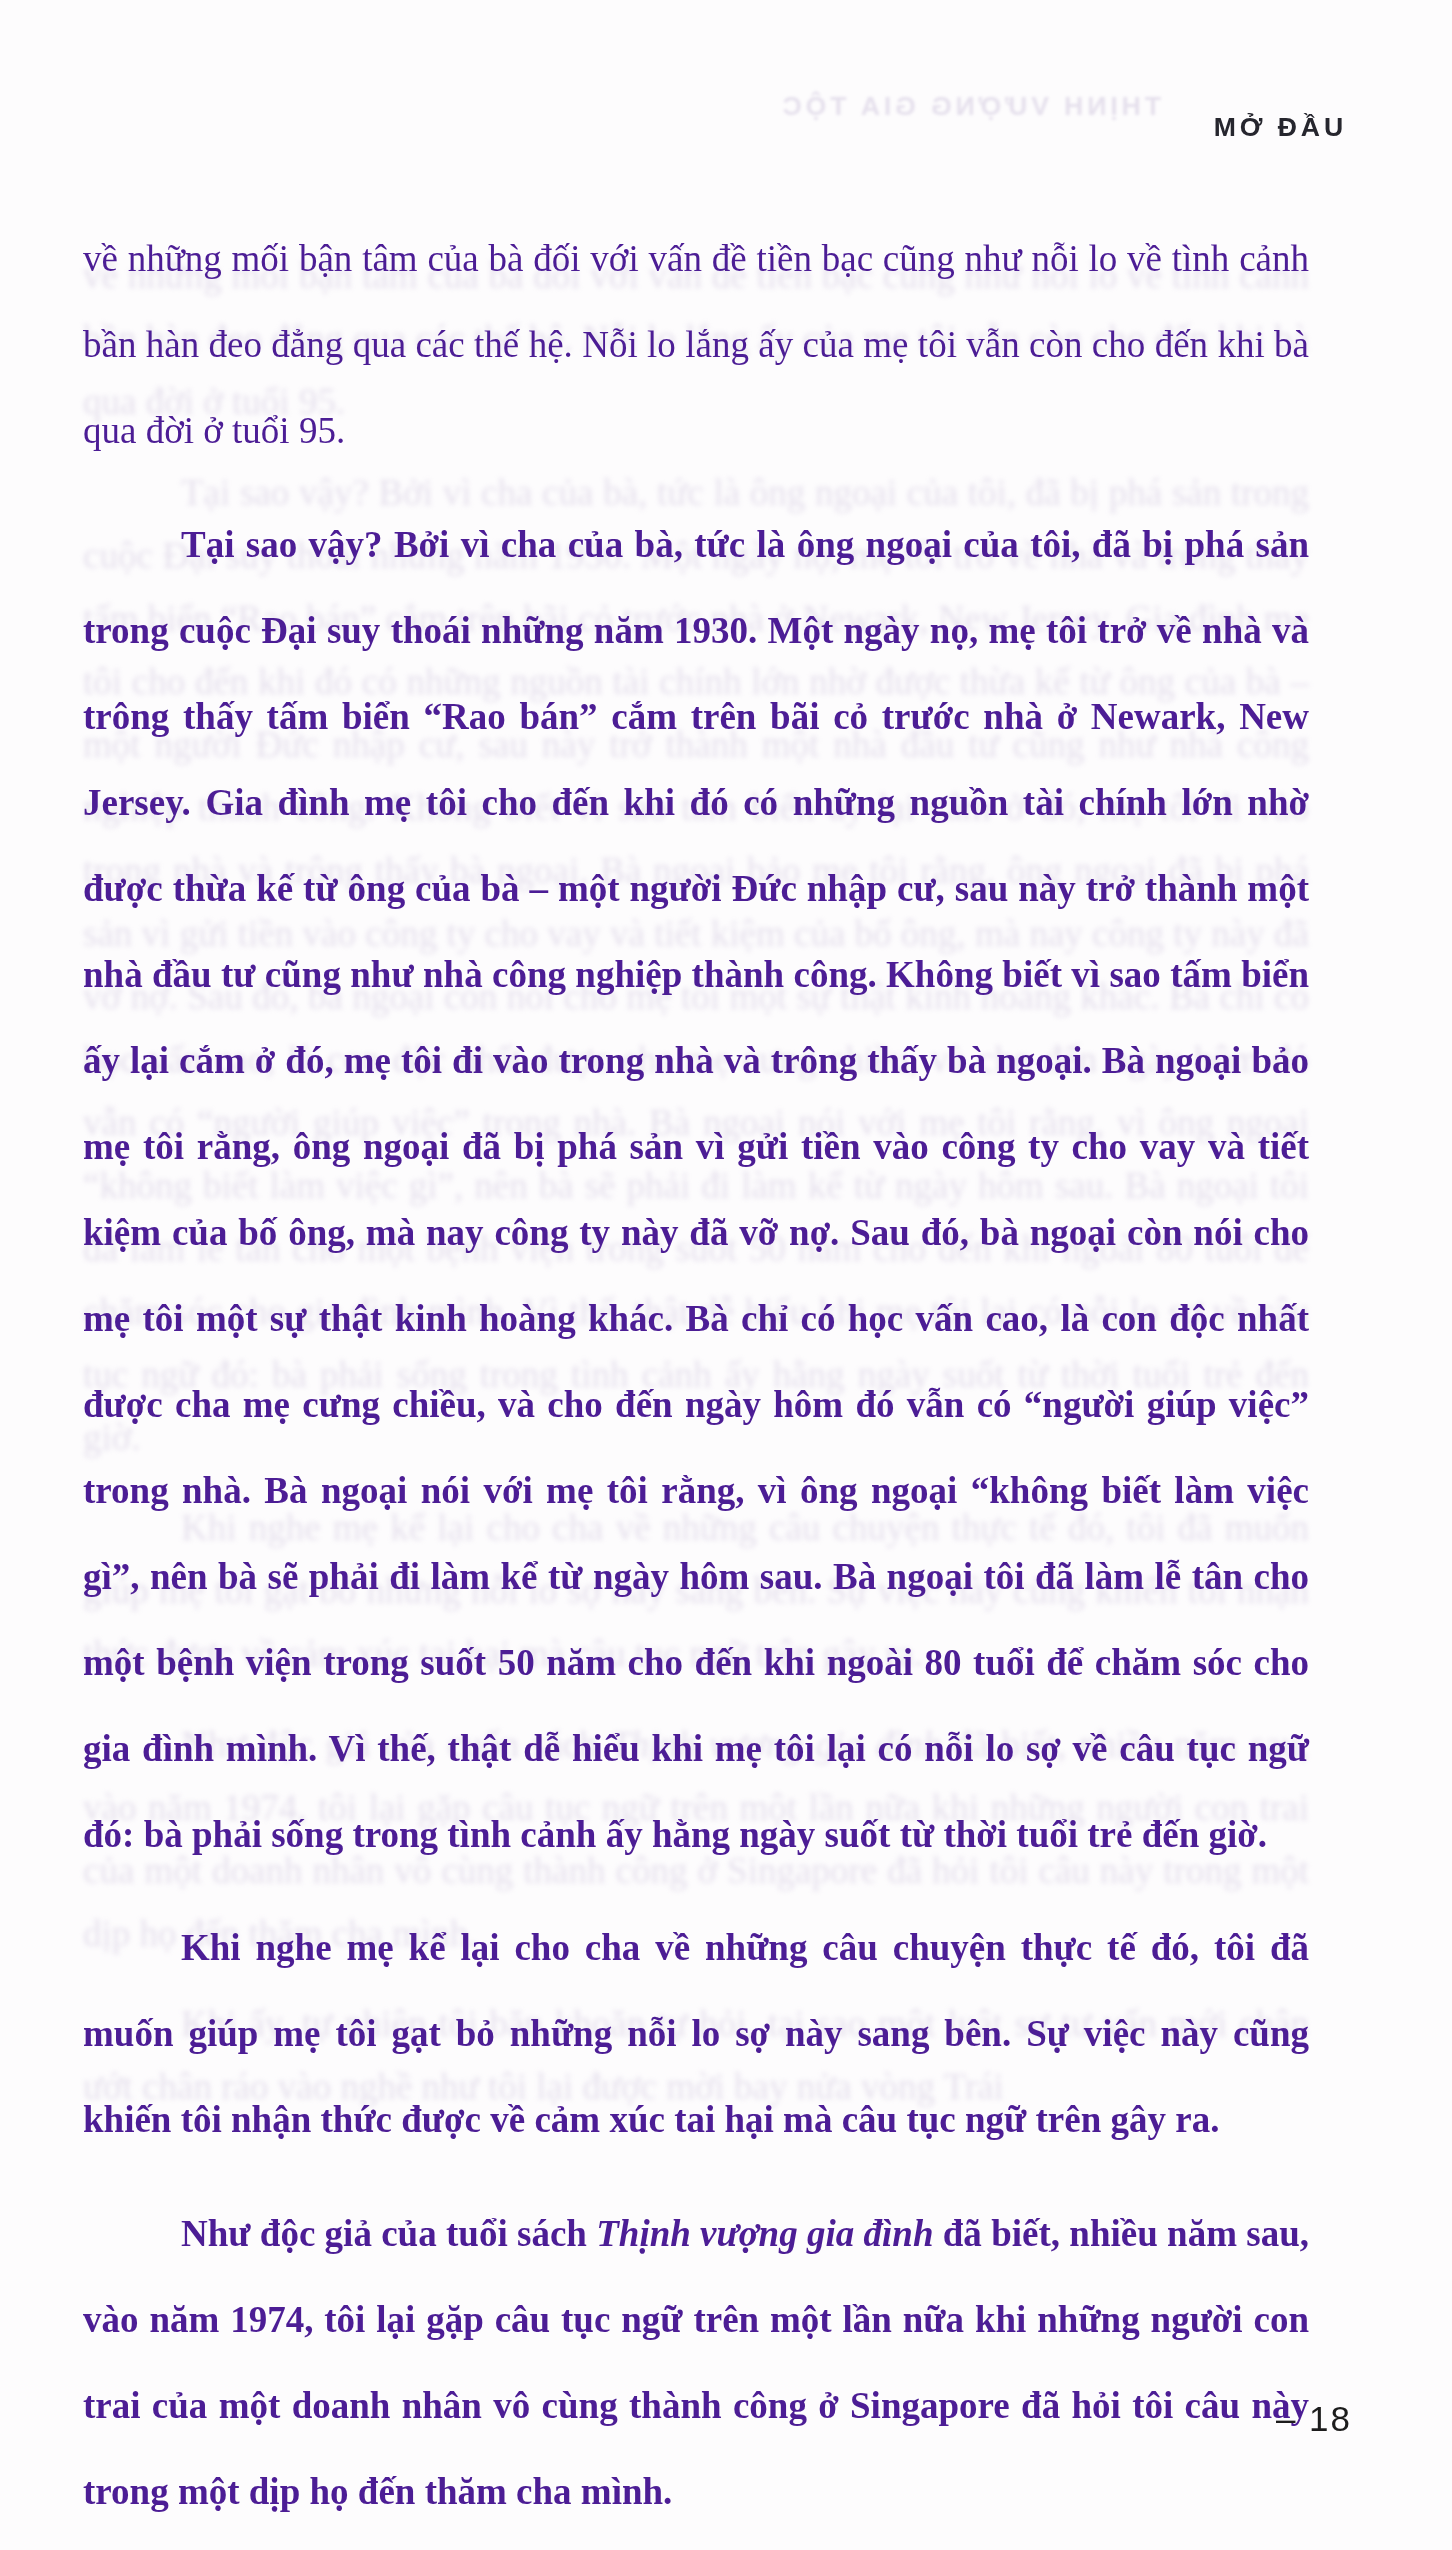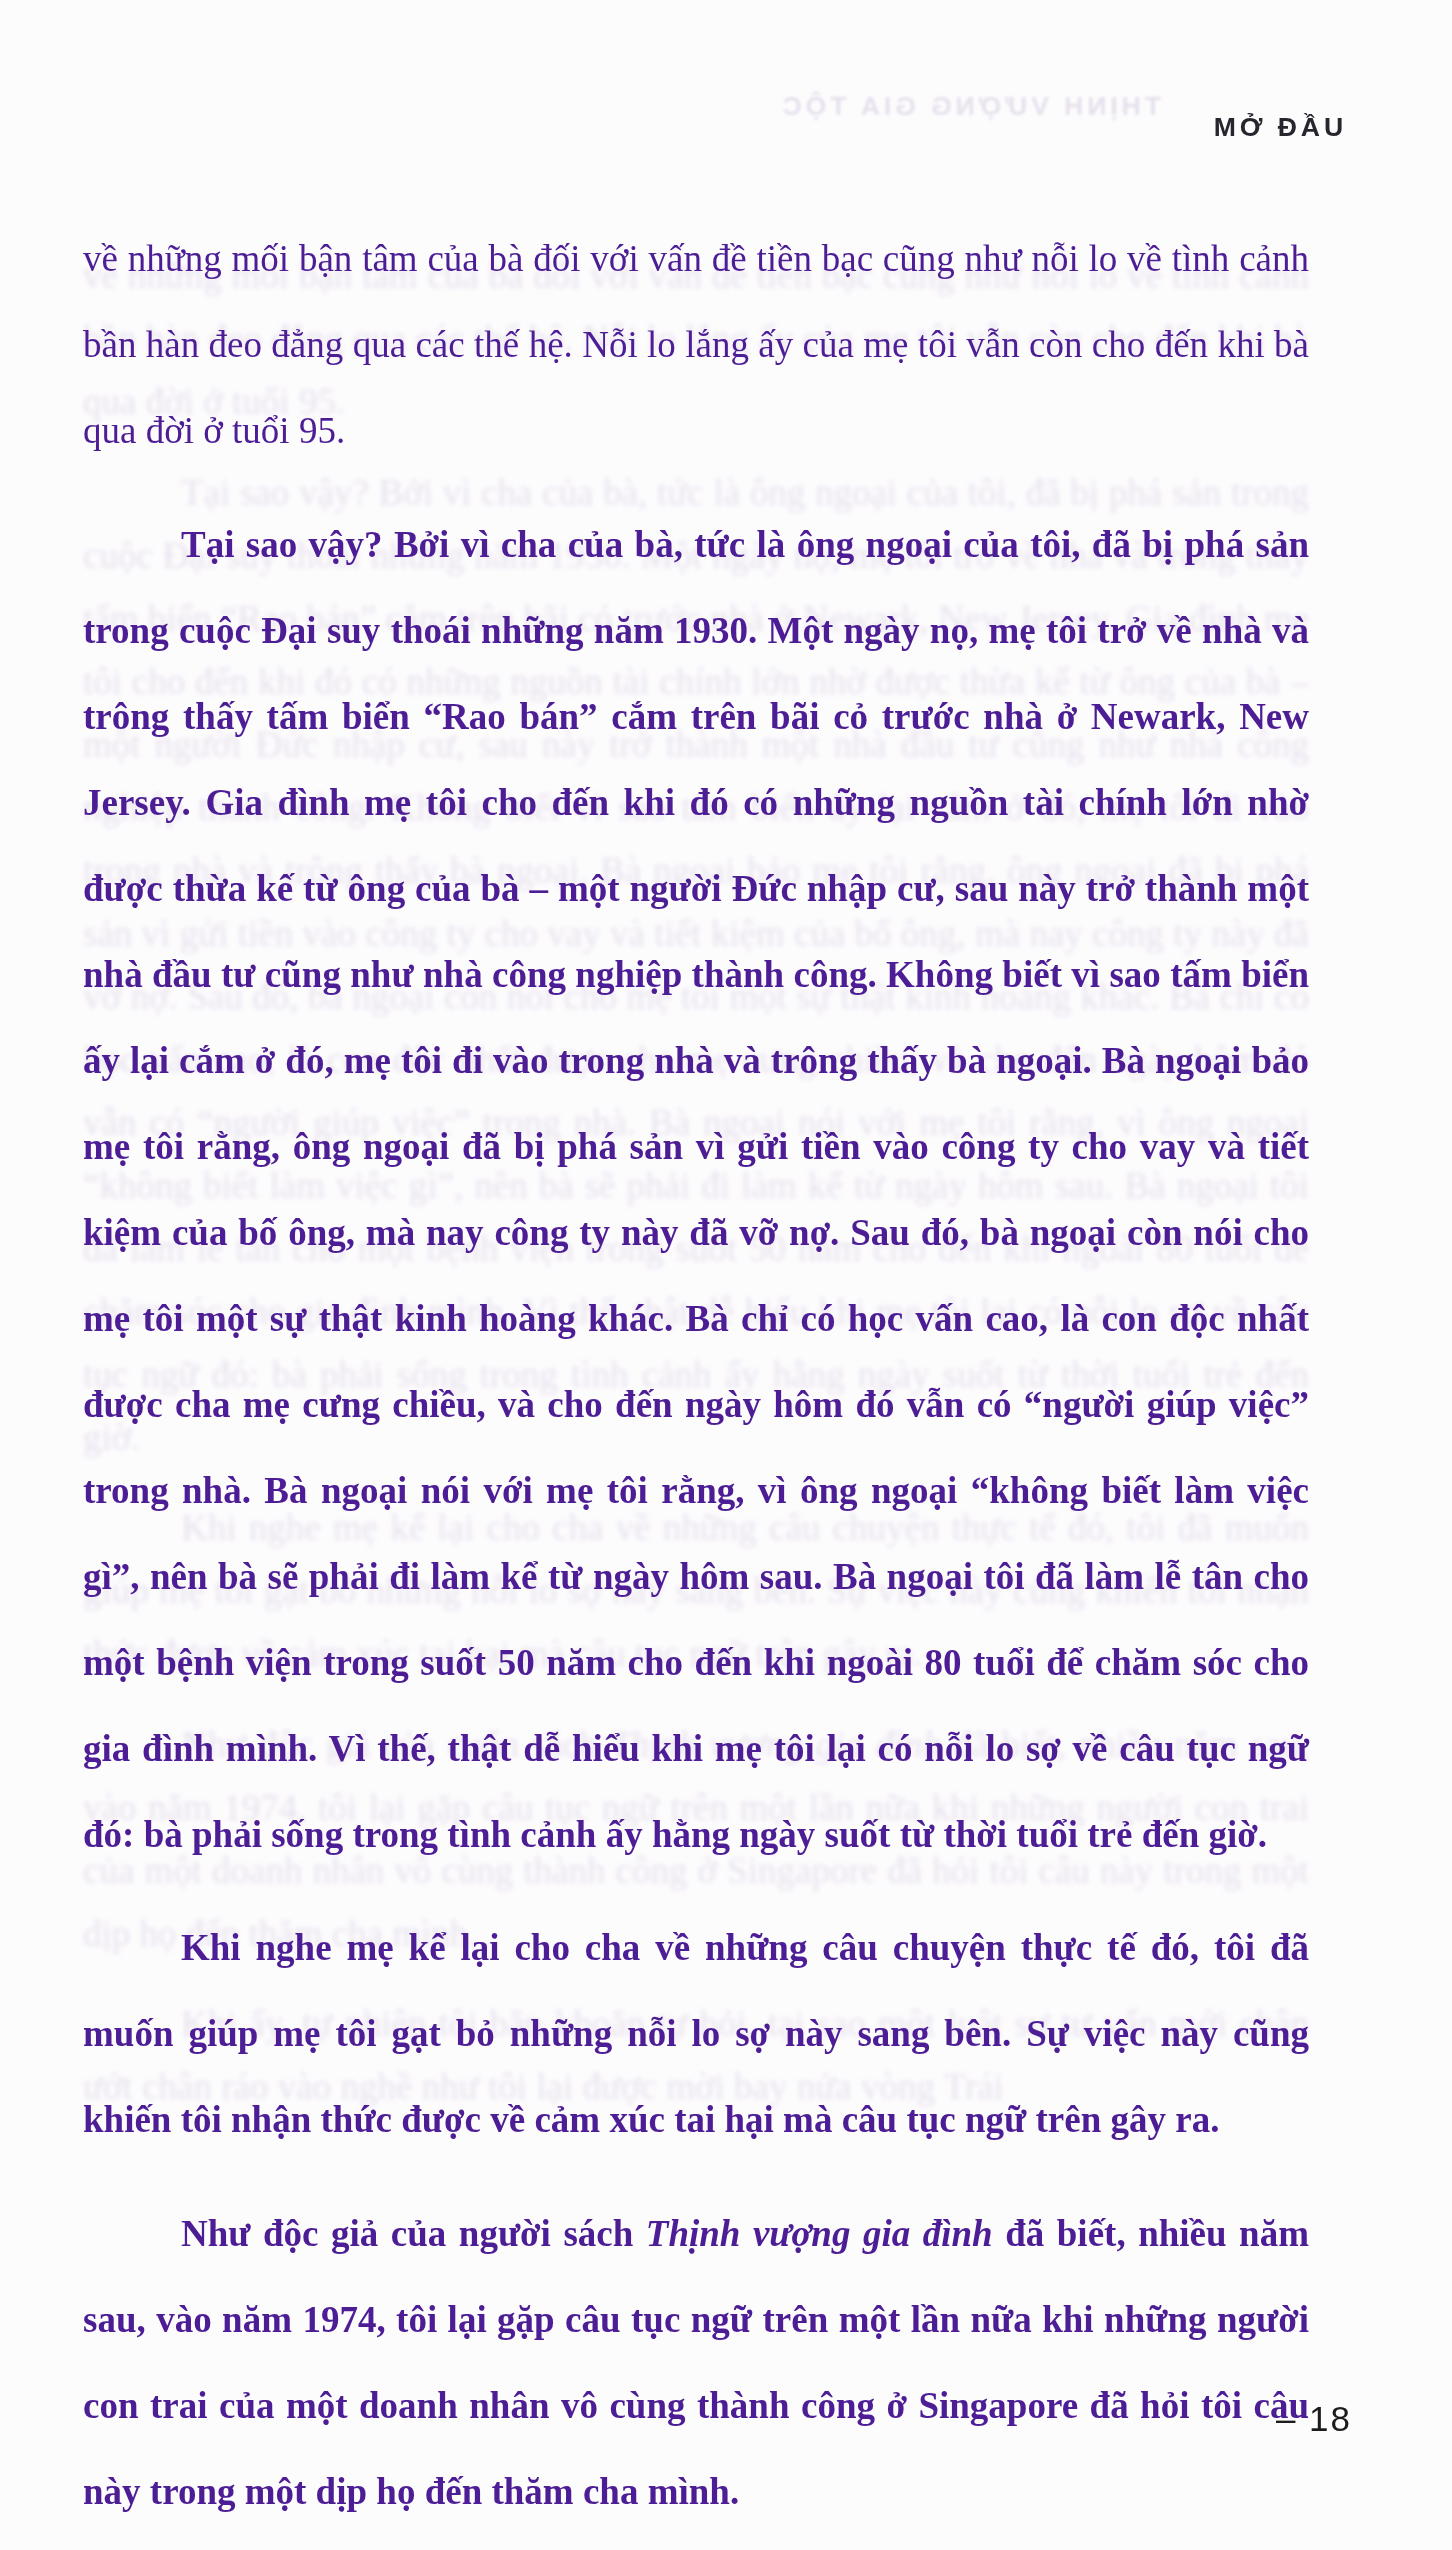--- a/index.html
+++ b/index.html
@@ -106,19 +106,19 @@
   </div>
 
   <header class="running-head">
     <span>MỞ ĐẦU</span>
   </header>
 
   <main class="body-text" id="body-text">
       <p class="para"><span>về những mối bận tâm của bà đối với vấn đề tiền bạc cũng như nỗi lo về tình cảnh bần hàn đeo đẳng qua các thế hệ. Nỗi lo lắng ấy của mẹ tôi vẫn còn cho đến khi bà qua đời ở tuổi 95.</span></p>
       <p class="para indent"><span>Tại sao vậy? Bởi vì cha của bà, tức là ông ngoại của tôi, đã bị phá sản trong cuộc Đại suy thoái những năm 1930. Một ngày nọ, mẹ tôi trở về nhà và trông thấy tấm biển “Rao bán” cắm trên bãi cỏ trước nhà ở Newark, New Jersey. Gia đình mẹ tôi cho đến khi đó có những nguồn tài chính lớn nhờ được thừa kế từ ông của bà – một người Đức nhập cư, sau này trở thành một nhà đầu tư cũng như nhà công nghiệp thành công. Không biết vì sao tấm biển ấy lại cắm ở đó, mẹ tôi đi vào trong nhà và trông thấy bà ngoại. Bà ngoại bảo mẹ tôi rằng, ông ngoại đã bị phá sản vì gửi tiền vào công ty cho vay và tiết kiệm của bố ông, mà nay công ty này đã vỡ nợ. Sau đó, bà ngoại còn nói cho mẹ tôi một sự thật kinh hoàng khác. Bà chỉ có học vấn cao, là con độc nhất được cha mẹ cưng chiều, và cho đến ngày hôm đó vẫn có “người giúp việc” trong nhà. Bà ngoại nói với mẹ tôi rằng, vì ông ngoại “không biết làm việc gì”, nên bà sẽ phải đi làm kể từ ngày hôm sau. Bà ngoại tôi đã làm lễ tân cho một bệnh viện trong suốt 50 năm cho đến khi ngoài 80 tuổi để chăm sóc cho gia đình mình. Vì thế, thật dễ hiểu khi mẹ tôi lại có nỗi lo sợ về câu tục ngữ đó: bà phải sống trong tình cảnh ấy hằng ngày suốt từ thời tuổi trẻ đến giờ.</span></p>
       <p class="para indent"><span>Khi nghe mẹ kể lại cho cha về những câu chuyện thực tế đó, tôi đã muốn giúp mẹ tôi gạt bỏ những nỗi lo sợ này sang bên. Sự việc này cũng khiến tôi nhận thức được về cảm xúc tai hại mà câu tục ngữ trên gây ra.</span></p>
-      <p class="para indent"><span>Như độc giả của người sách </span><em>Thịnh vượng gia đình</em><span> đã biết, nhiều năm sau, vào năm 1974, tôi lại gặp câu tục ngữ trên một lần nữa khi những người con trai của một doanh nhân vô cùng thành công ở Singapore đã hỏi tôi câu này trong một dịp họ đến thăm cha mình.</span></p>
+      <p class="para indent"><span>Như độc giả của tuổi sách </span><em>Thịnh vượng gia đình</em><span> đã biết, nhiều năm sau, vào năm 1974, tôi lại gặp câu tục ngữ trên một lần nữa khi những người con trai của một doanh nhân vô cùng thành công ở Singapore đã hỏi tôi câu này trong một dịp họ đến thăm cha mình.</span></p>
     </main>
 
   <div class="page-number">– 18</div>
 
 </div>
 
 
 </body></html>

